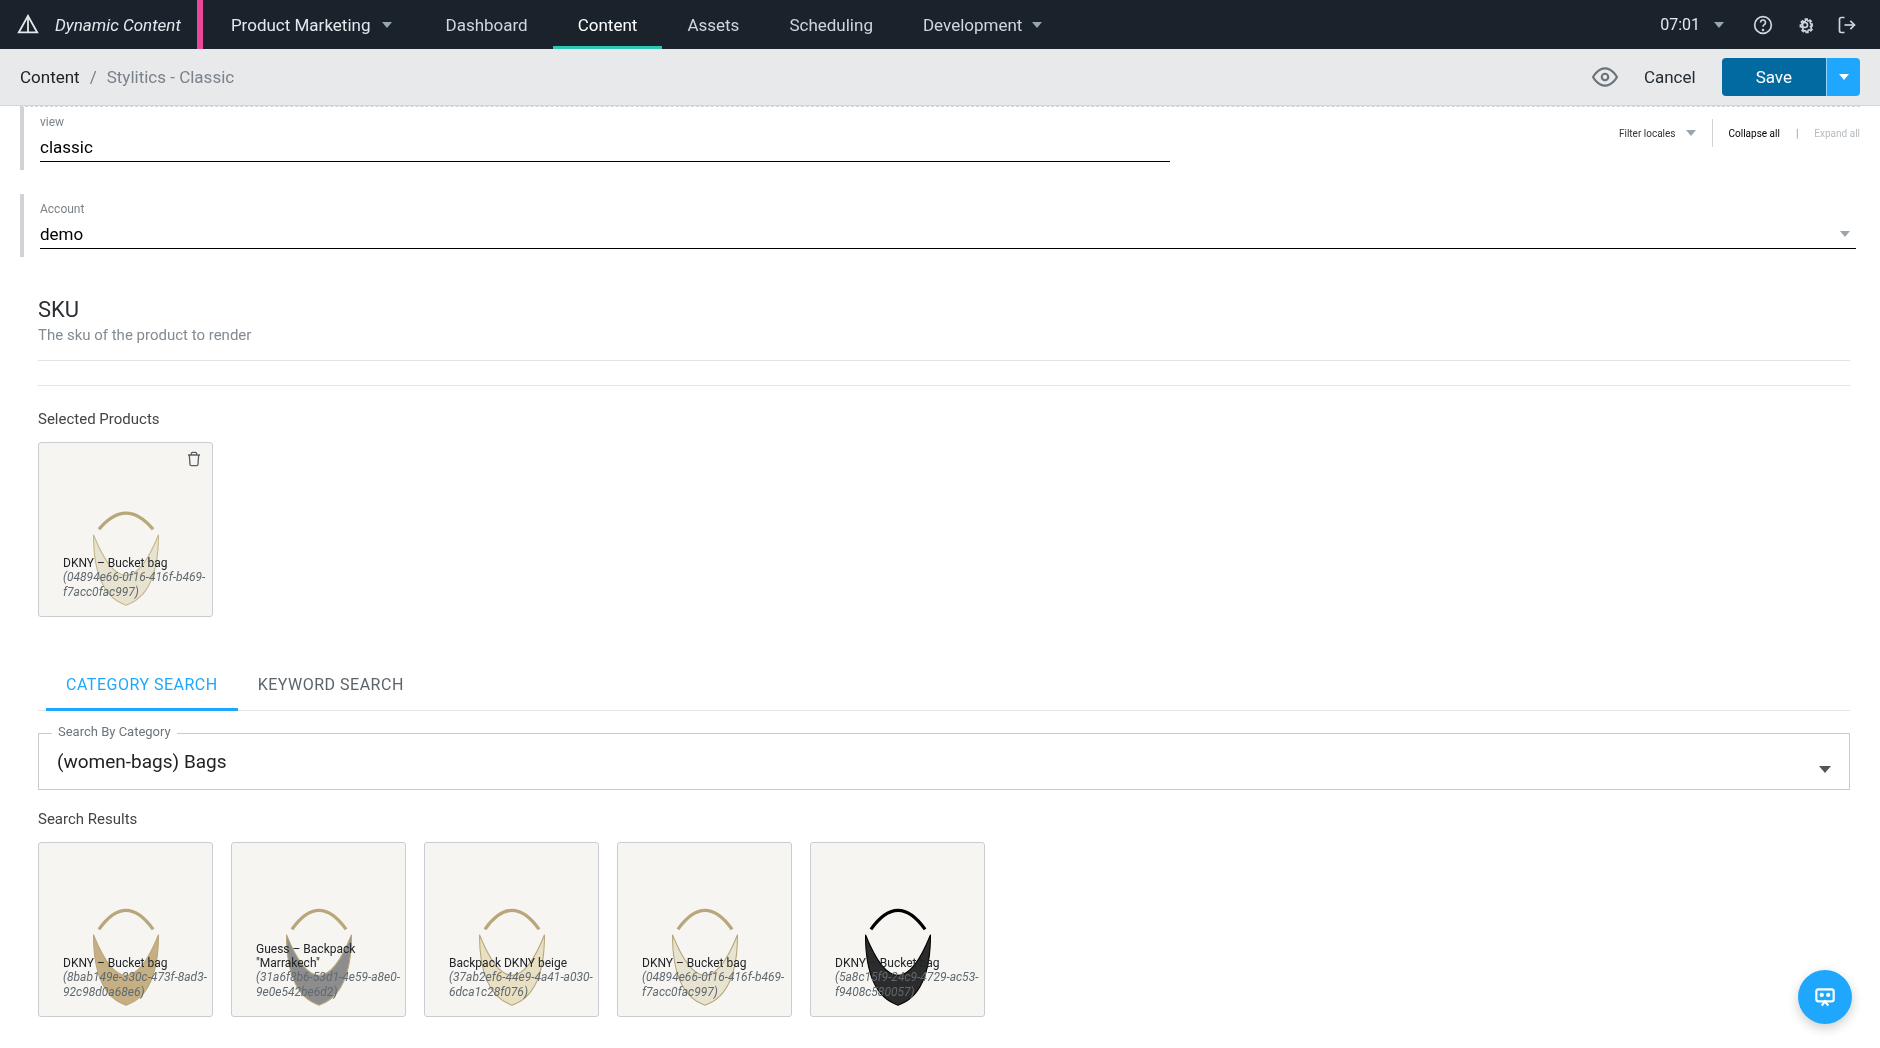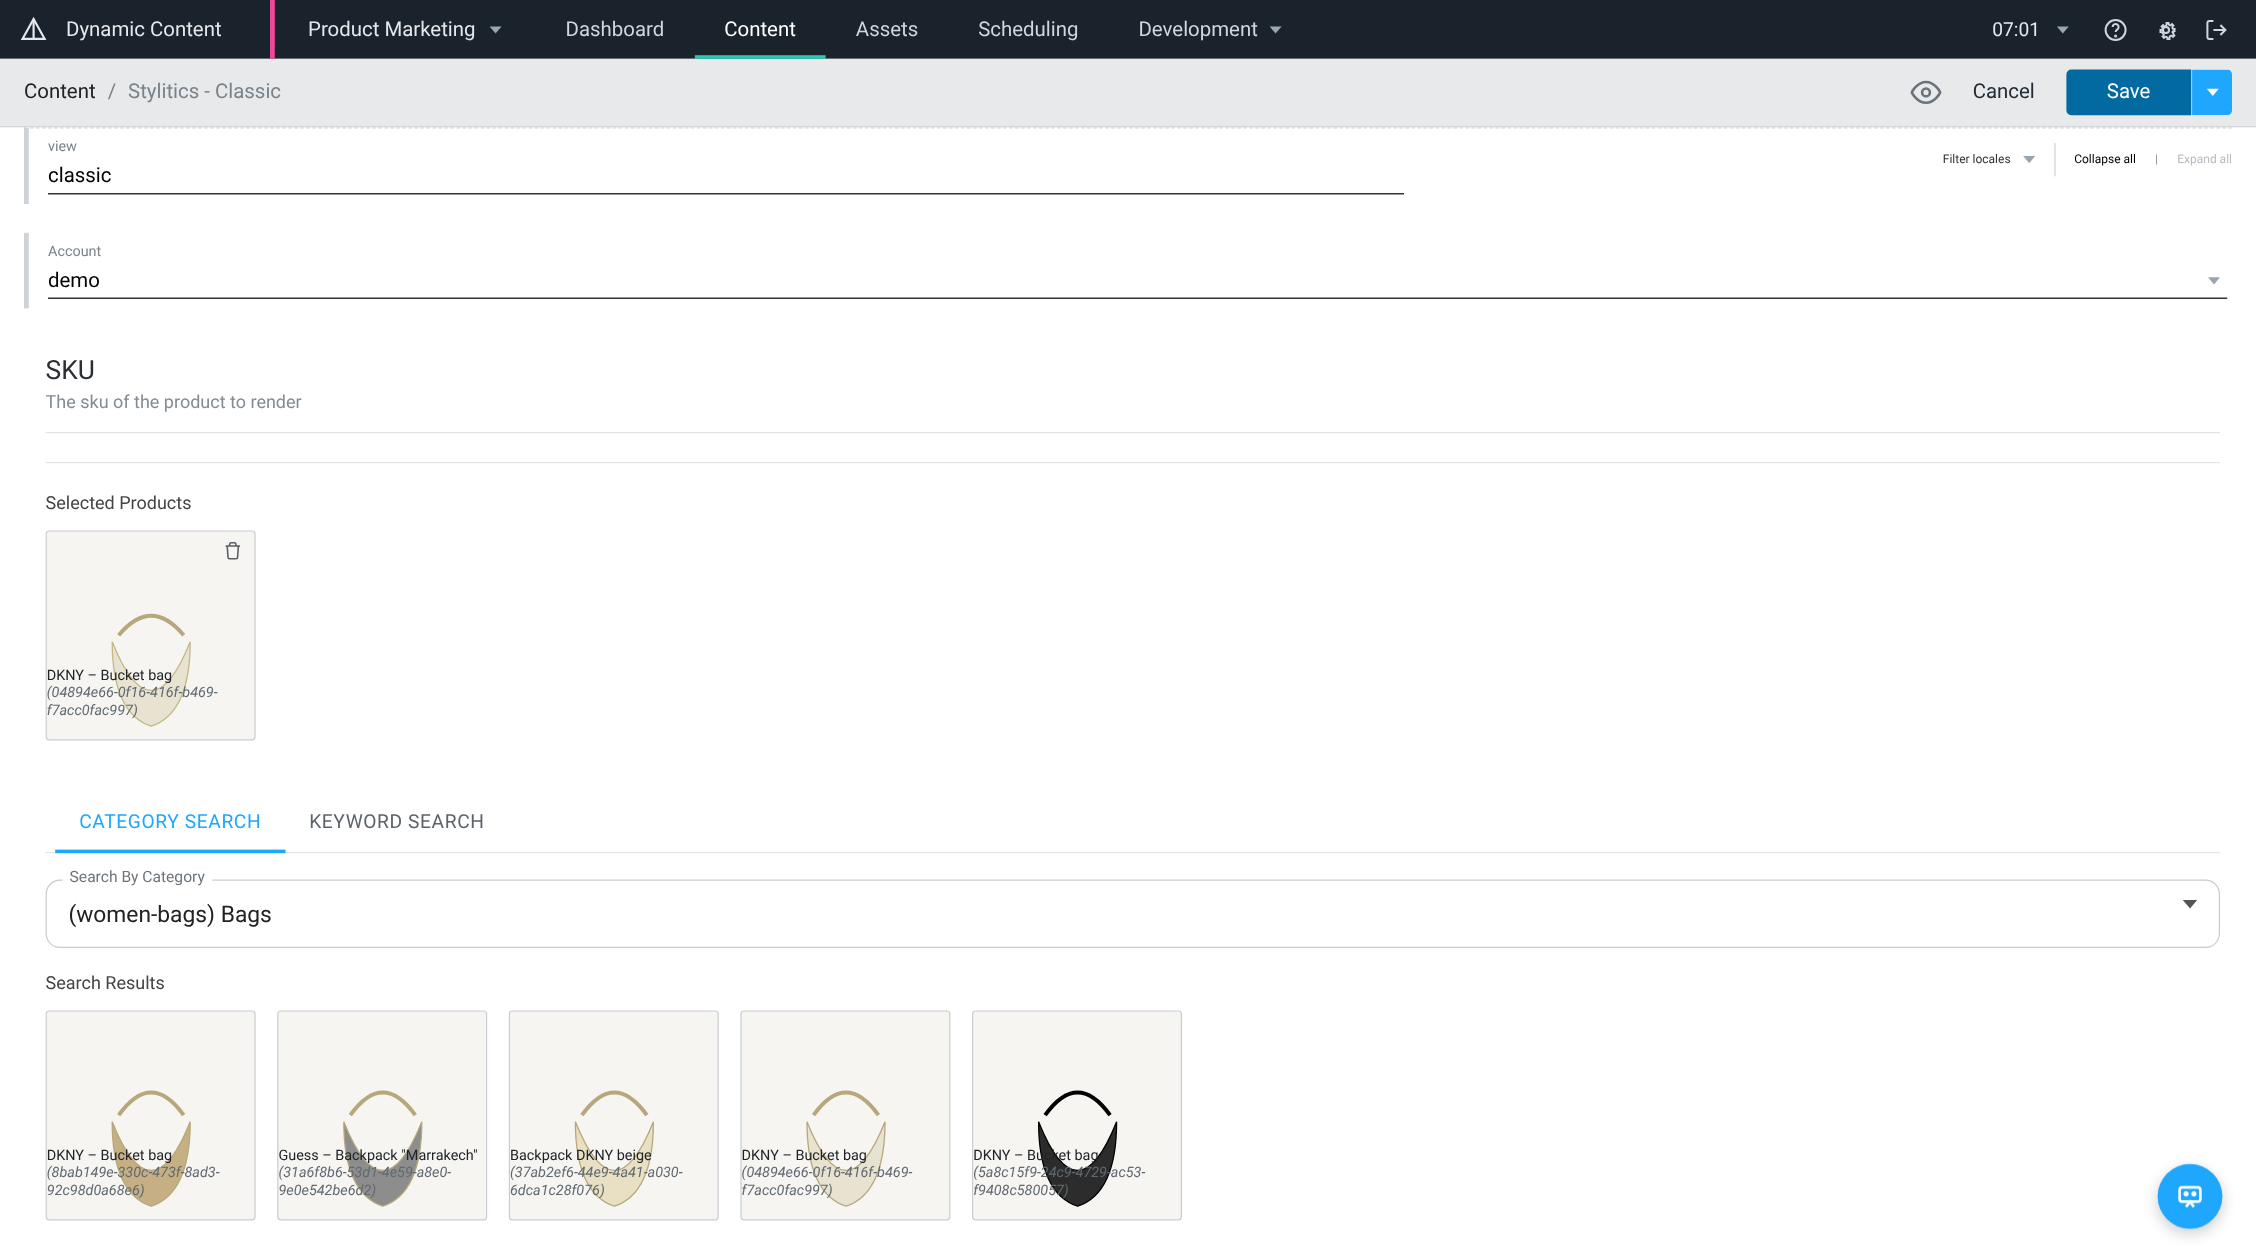--- a/index.html
+++ b/index.html
@@ -1,21 +1,21 @@
 <!DOCTYPE html>
 <html><head>
 <meta charset="utf-8">
 <style>
 * { box-sizing: border-box; margin: 0; padding: 0; font-family: -apple-system, BlinkMacSystemFont, "Segoe UI", Roboto, Helvetica, Arial, sans-serif; }
 html, body { width: 1880px; height: 1048px; overflow: hidden; background: #fff; }
 
 
 .topnav { display: flex; align-items: center; height: 49px; background: #1a222b; color: #e4e8ec; font-size: 17px; }
 .topnav .logo { display: flex; align-items: center; justify-content: center; width: 55px; }
-.topnav .brand { padding-right: 40px; border-right: 4px solid #ec4899; height: 100%; display:flex; align-items:center; }
+.topnav .brand { padding-right: 16px; border-right: 6px solid #ec4899; height: 100%; display:flex; align-items:center;font-style:italic; }
 .topnav .hub { display: flex; align-items: center; gap: 12px; padding: 0 28px 0 28px; cursor:pointer; }
 .topnav .navlinks { display: flex; height: 100%; }
 .topnav .navlinks .navitem { display: flex; align-items:center; padding: 0 25px; cursor:pointer; color:#cfd6dc;}
 .topnav .navlinks .navitem.active { color:#fff; border-bottom: 3px solid #2dc6b3; padding-top:3px;}
 .topnav .navlinks .navitem .chevron { margin-left:10px; }
 .topnav .spacer { flex:1; }
 .topnav .time { padding-right:14px; font-size:16px;}
 .topnav .timewrap{display:flex;align-items:center;cursor:pointer;padding-right:28px;}
 .topnav .icons { display:flex; gap:20px; padding-right:22px;}
 .topnav .icon { width:22px; height:22px; display:flex; align-items:center; justify-content:center; cursor:pointer; color:#cfd6dc;}
@@ -58,32 +58,32 @@
 
 .sku-section{ padding: 40px 30px 0 38px;}
 .sku-title{font-size:22px; color:#2b2f33; margin-bottom:4px;}
 .sku-desc{font-size:15px; color:#838b92; margin-bottom:16px;}
 .sku-hr{border:none;border-top:1px solid #e1e4e6;margin-bottom:24px;}
 .selprod-label{font-size:15px;color:#444;margin-bottom:14px;}
 
 .card{ width:175px; height:175px; border:1px solid #c9cdd1; border-radius:3px; position:relative; overflow:hidden; background:#f6f5f1; display:flex; flex-direction:column; justify-content:center;}
 .card .trash{position:absolute;top:8px;right:10px;color:#595f63;cursor:pointer;font-size:17px;}
 .card .imgarea{flex:1;display:flex;align-items:flex-end;justify-content:center;}
-.card .meta{position:absolute;left:0;bottom:16px;}
+.card .meta{position:absolute;left:24px;bottom:16px;}
 .card .pname{font-size:12px;color:#202428;font-weight:400;}
 .card .pid{font-size:12px;color:#606970;font-style:italic;line-height:1.25;max-width:150px;}
 
 
 .tabs{display:flex;gap:0;margin-top:44px;border-bottom:1px solid #e4e6e8; padding-left:8px;}
 .tab{padding:14px 20px;font-size:16px;letter-spacing:.5px;color:#5c636a;cursor:pointer;text-transform:uppercase;}
 .tab.active{color:#1ea7fd;border-bottom:3px solid #1ea7fd;margin-bottom:-1px;}
 
 
 .catwrap{margin-top:22px;position:relative;}
-.catbox{border:1px solid #c7ccd1;border-radius:12px;padding:16px 18px;display:flex;align-items:flex-start;}
+.catbox{border:1px solid #c7ccd1;border-radius:0;padding:16px 18px;display:flex;align-items:flex-end;}
 .catlegend{position:absolute;top:-9px;left:14px;background:#fff;padding:0 6px;font-size:13px;color:#6c747b;}
 .catval{font-size:19px;color:#222;flex:1;}
 .catbox .chev-down{border-top-color:#555;border-left-width:6px;border-right-width:6px;border-top-width:7px;}
 
 
 .results-label{margin-top:20px;font-size:15px;color:#444;}
 .results-grid{display:flex;gap:18px;margin-top:14px;}
 
 
 .bag{width:110px;height:130px;}

